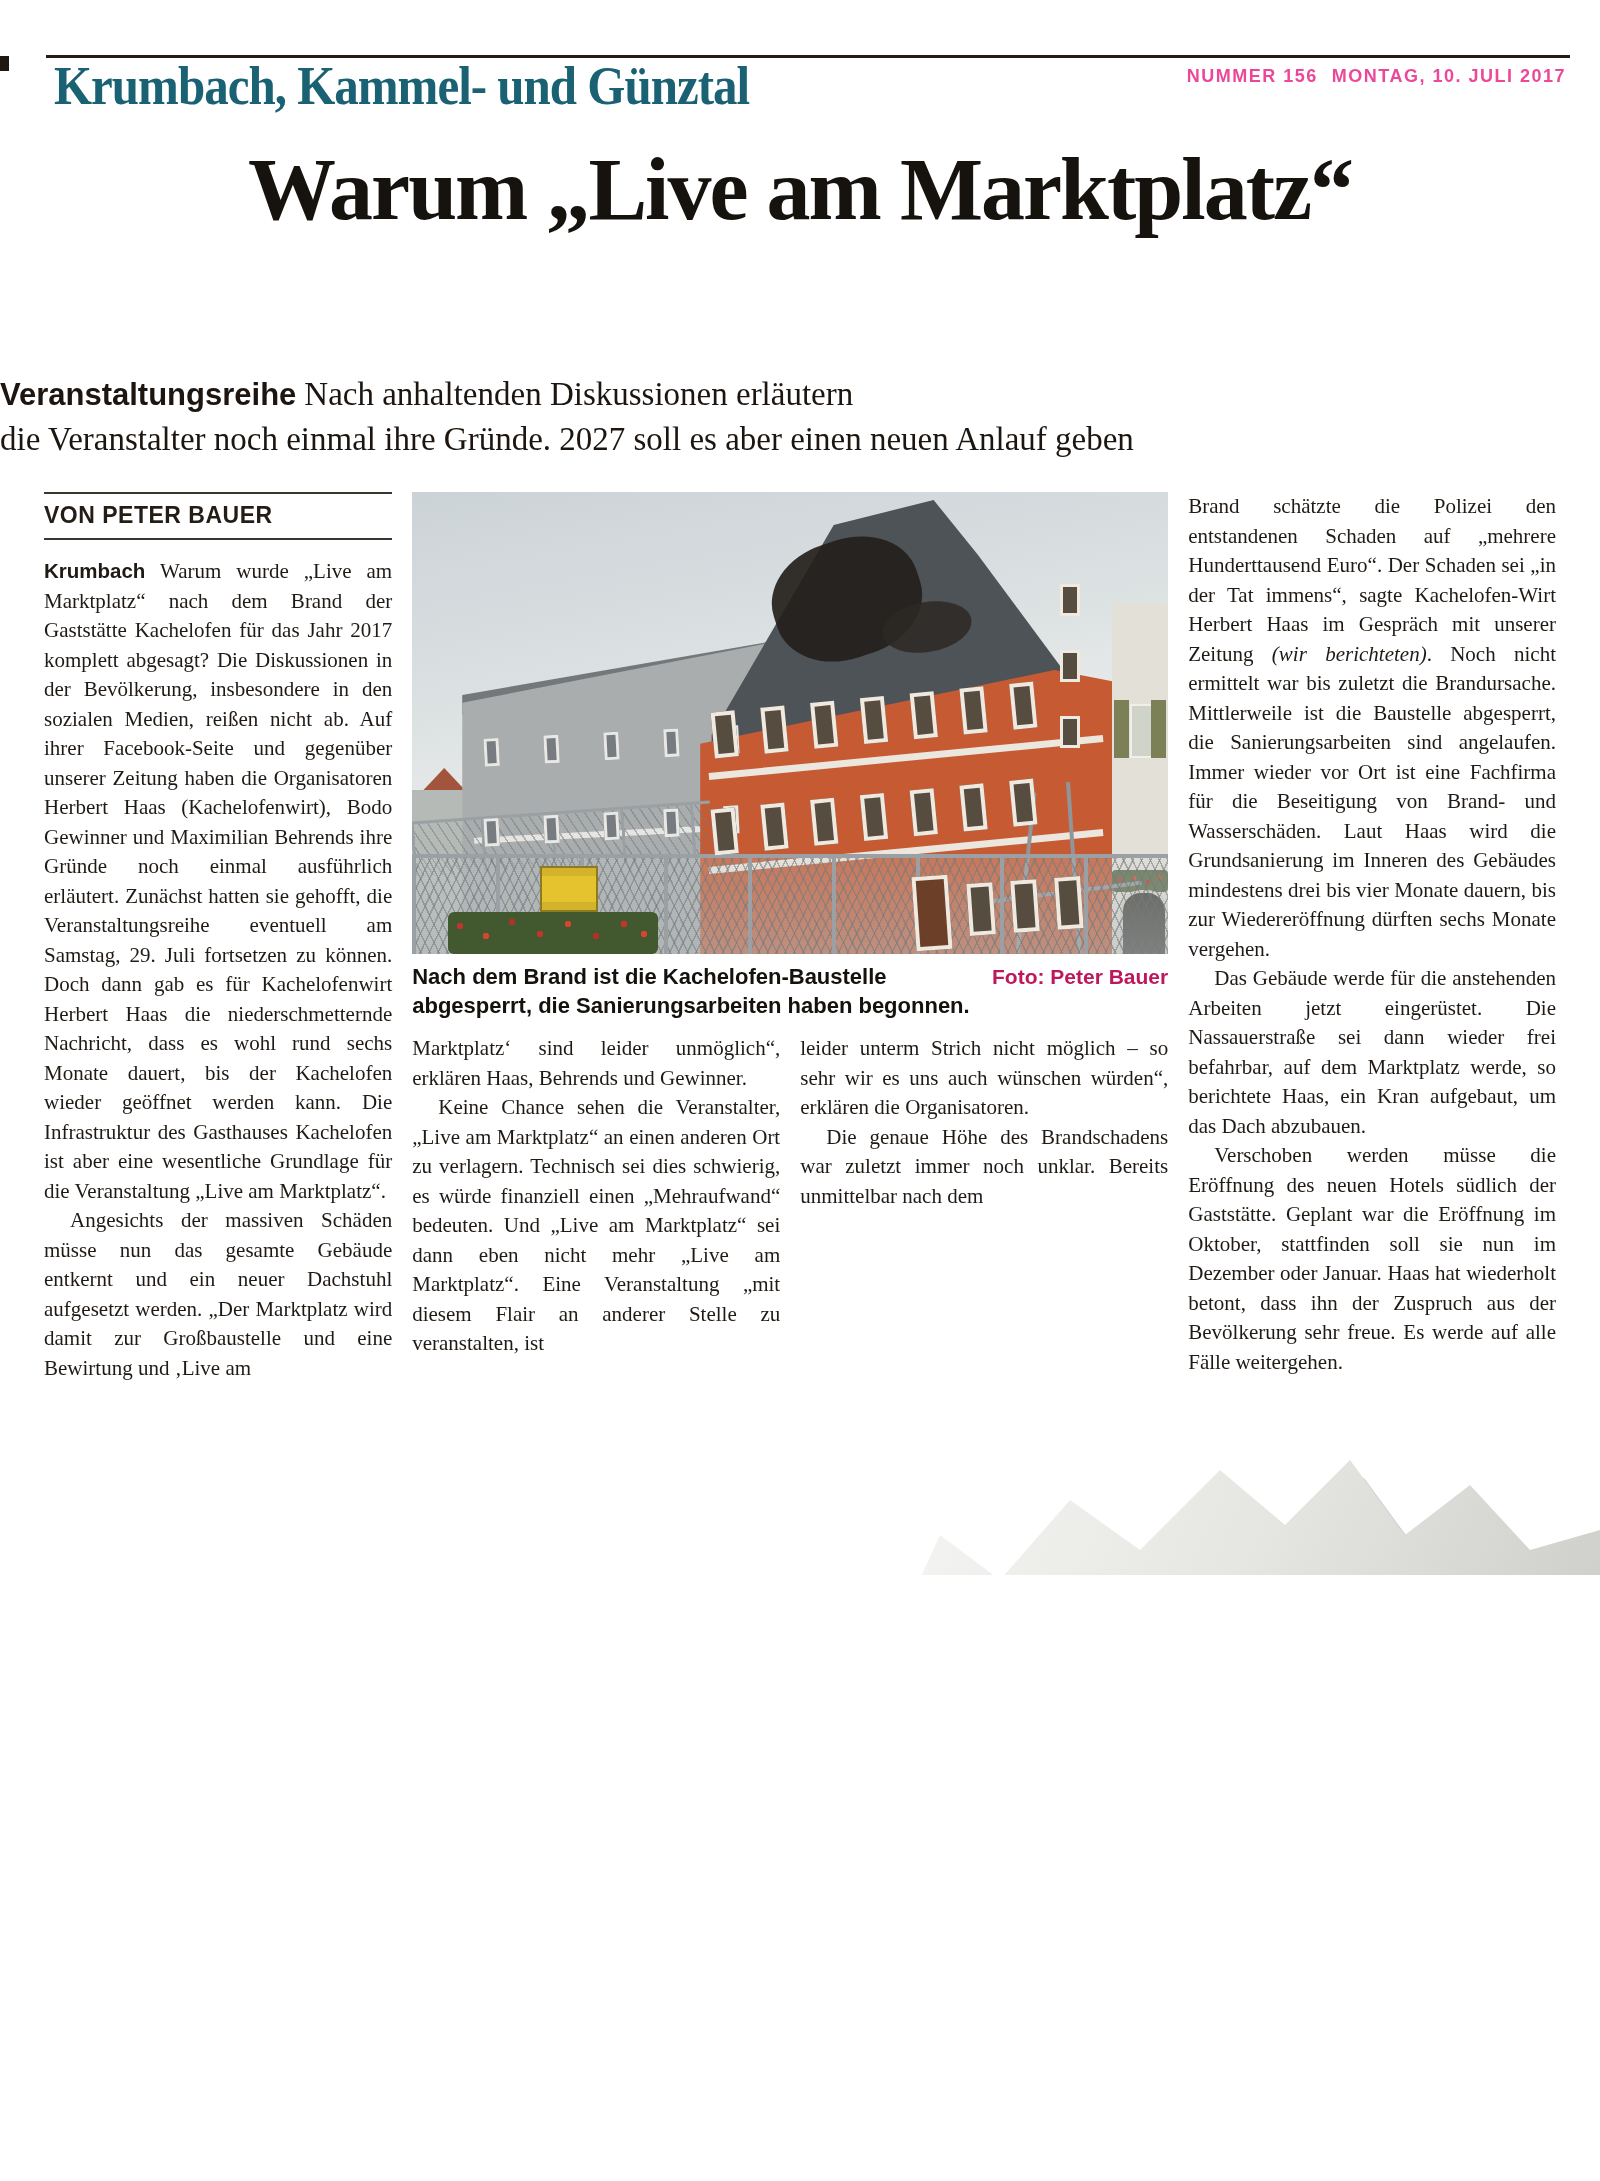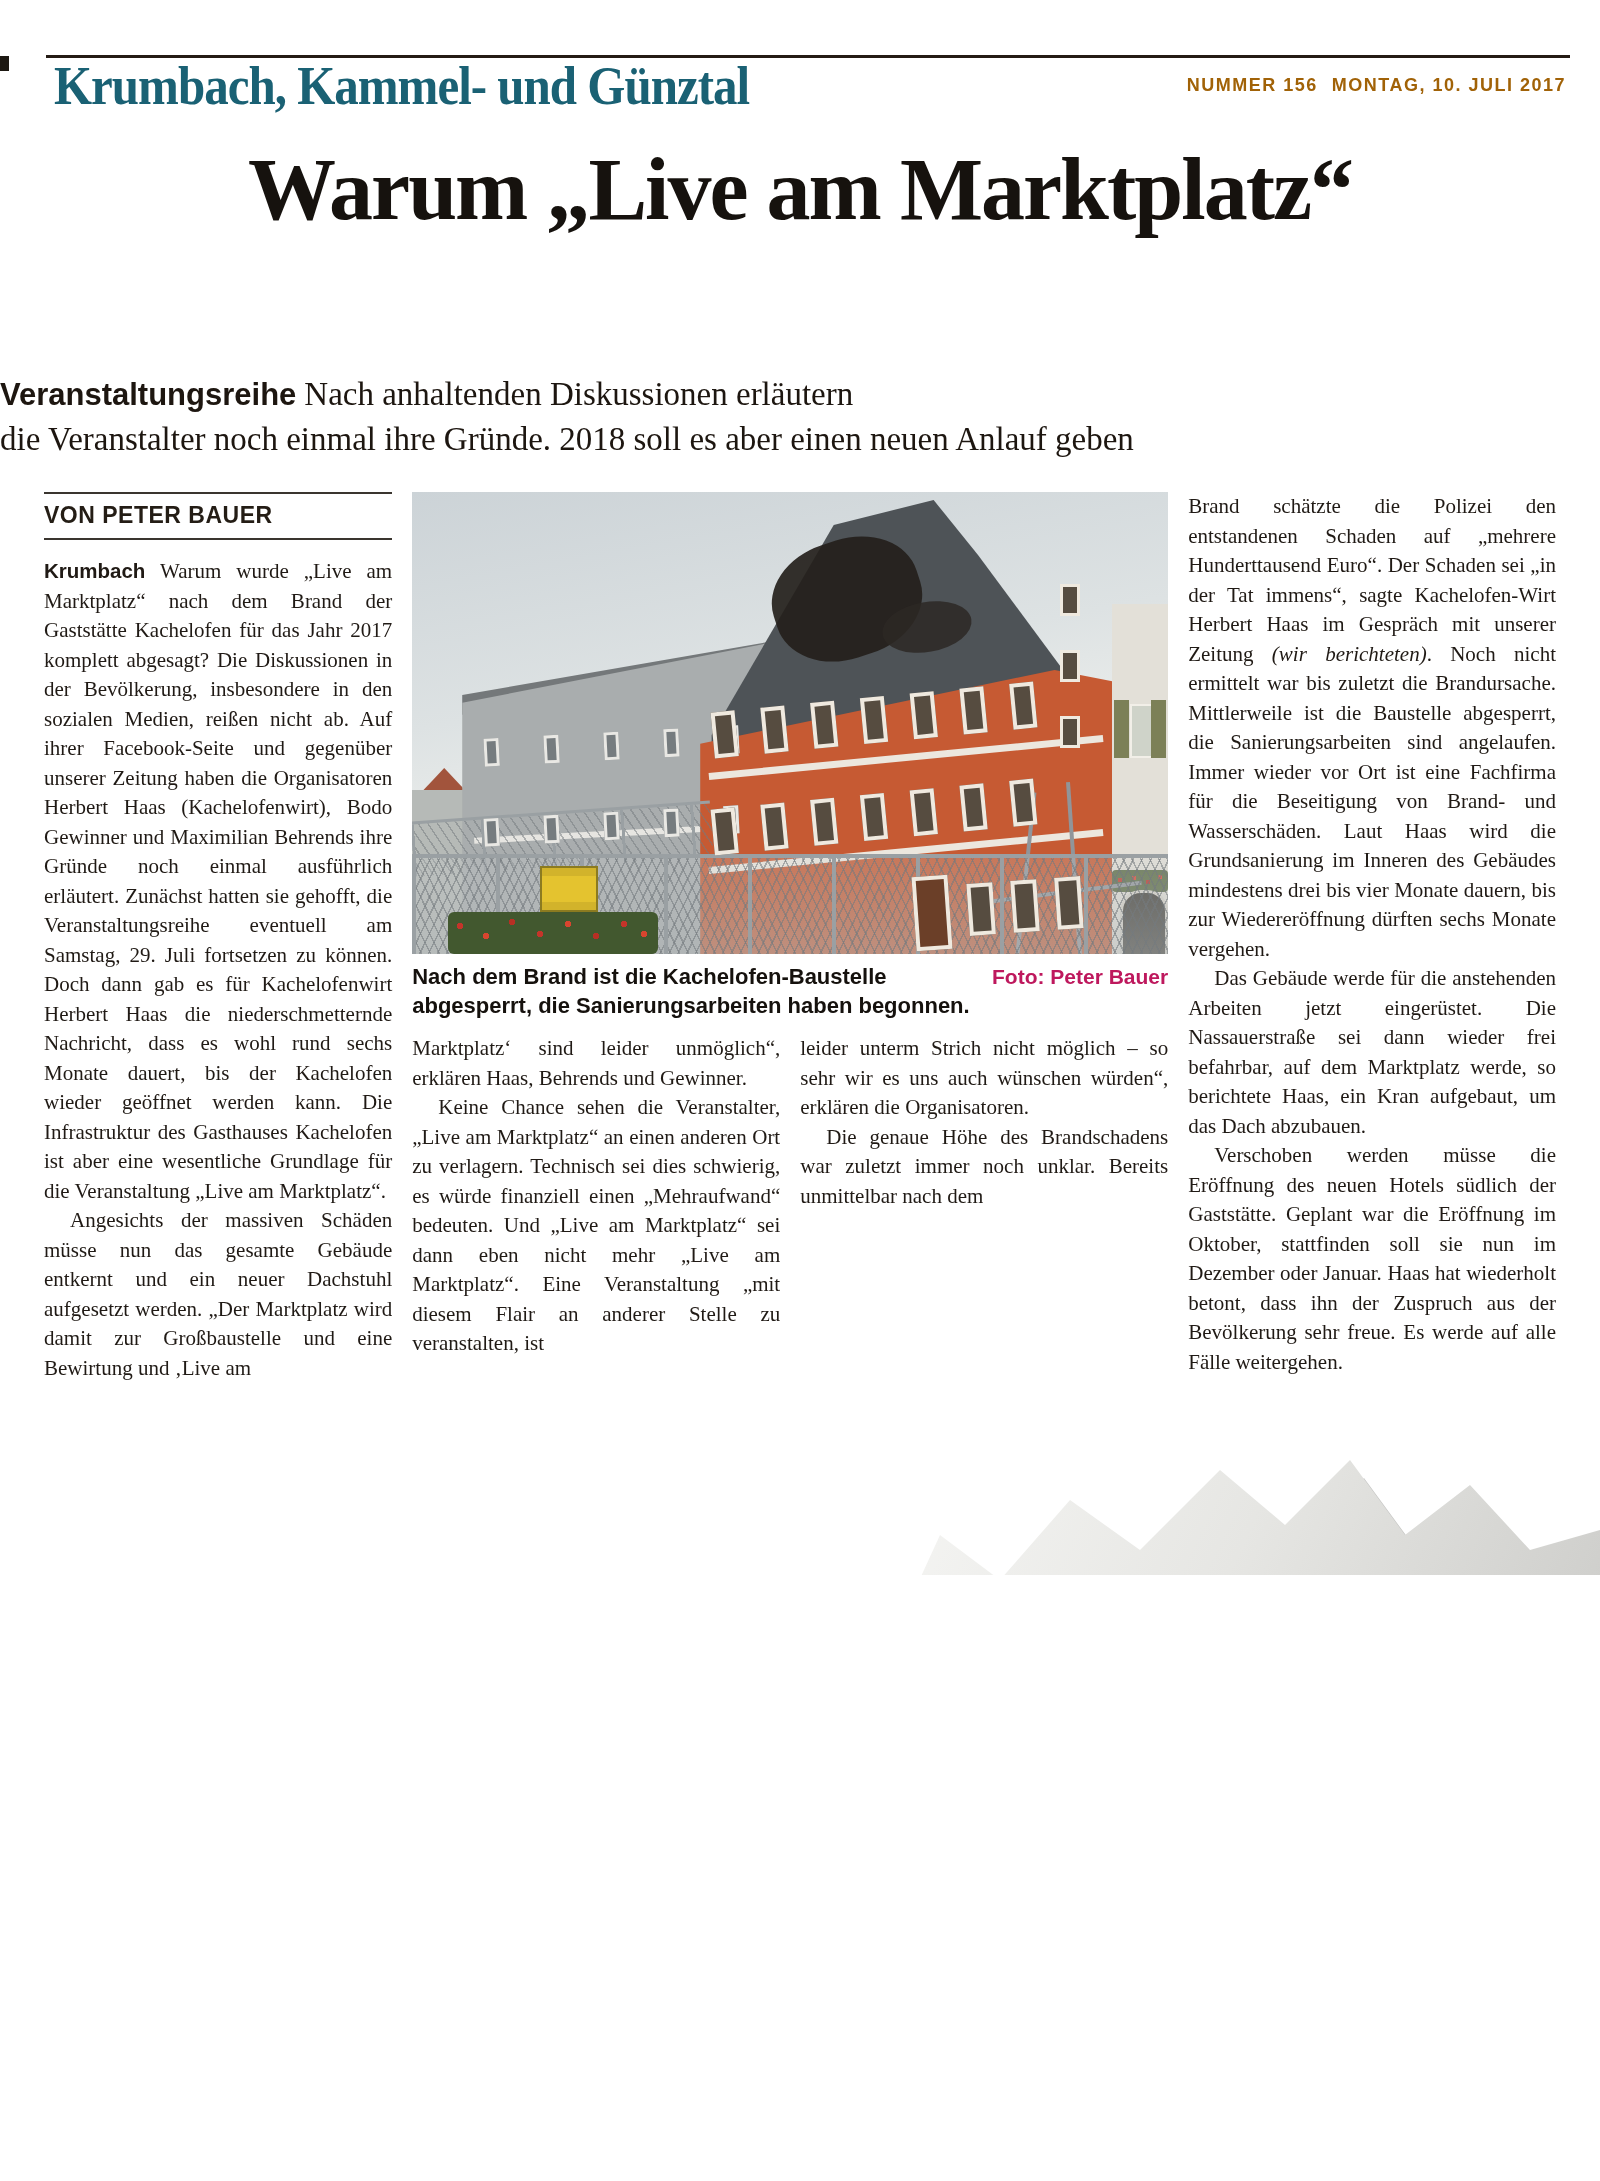--- a/index.html
+++ b/index.html
@@ -6,21 +6,21 @@
   .page{position:relative;width:1600px;height:1575px;background:#ffffff;overflow:hidden;
         font-family:"Liberation Serif",serif;color:#221c16;}
 
   
   .top-tick{position:absolute;left:0;top:56px;width:9px;height:15px;background:#1d1812;}
   .masthead-rule{position:absolute;left:46px;right:30px;top:55px;height:3px;background:#241b14;}
   .section-title{position:absolute;left:54px;top:58px;margin:0;
       font-family:"Liberation Serif",serif;font-weight:bold;font-size:49px;line-height:52px;
       letter-spacing:-1px;color:#1a6174;transform:scaleY(1.10);transform-origin:top left;}
   .issue-date{position:absolute;right:34px;top:66px;display:flex;align-items:baseline;gap:14px;
-      font-family:"Liberation Sans",sans-serif;color:#a16207;margin-top:9px;}
+      font-family:"Liberation Sans",sans-serif;color:#ec4899;}
   .issue{font-size:18px;font-weight:600;letter-spacing:1.5px;}
   .pdate{font-size:18px;font-weight:bold;letter-spacing:1.5px;}
 
   
   .headline{position:absolute;left:0;top:138px;width:100%;text-align:center;
       font-weight:bold;font-size:88px;line-height:103px;letter-spacing:-2px;color:#16120e;}
   .subhead{position:absolute;left:0;top:372px;width:100%;text-align:left;
       font-size:33px;line-height:45px;color:#1d1610;}
   .kicker{font-family:"Liberation Sans",sans-serif;font-weight:bold;font-size:31px;margin-right:8px;}
 
@@ -163,21 +163,21 @@
   </header>
 
   <div class="headline">
     <div>Warum „Live am Marktplatz“</div>
   </div>
 
   <div class="subhead">
     <div>
       <span class="kicker">Veranstaltungsreihe</span><span>Nach anhaltenden Diskussionen erläutern</span>
     </div>
-    <div>die Veranstalter noch einmal ihre Gründe. 2018 soll es aber einen neuen Anlauf geben</div>
+    <div>die Veranstalter noch einmal ihre Gründe. 2027 soll es aber einen neuen Anlauf geben</div>
   </div>
 
   <div class="article">
 
     <div class="col col-1">
       <div class="byline-box">
         <span class="byline">VON PETER BAUER</span>
       </div>
       <div>
           <p class="body-p"><span class="lead">Krumbach</span><span> Warum wurde „Live am Marktplatz“ nach dem Brand der Gaststätte Kachelofen für das Jahr 2017 komplett abgesagt? Die Diskussionen in der Bevölkerung, insbesondere in den sozialen Medien, reißen nicht ab. Auf ihrer Facebook-Seite und gegenüber unserer Zeitung haben die Organisatoren Herbert Haas (Kachelofenwirt), Bodo Gewinner und Maximilian Behrends ihre Gründe noch einmal ausführlich erläutert. Zunächst hatten sie gehofft, die Veranstaltungsreihe eventuell am Samstag, 29. Juli fortsetzen zu können. Doch dann gab es für Kachelofenwirt Herbert Haas die niederschmetternde Nachricht, dass es wohl rund sechs Monate dauert, bis der Kachelofen wieder geöffnet werden kann. Die Infrastruktur des Gasthauses Kachelofen ist aber eine wesentliche Grundlage für die Veranstaltung „Live am Marktplatz“.</span></p>

